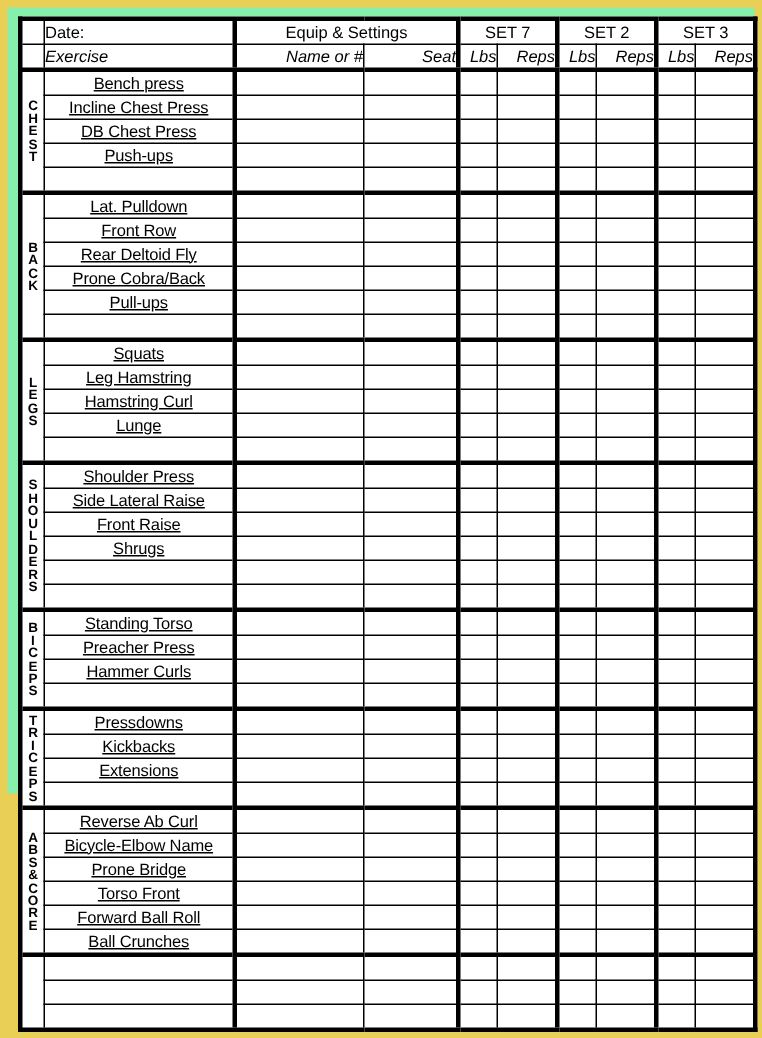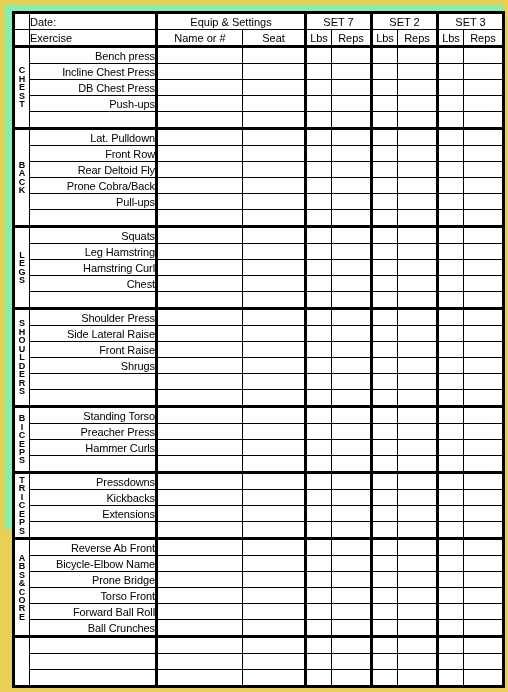--- a/index.html
+++ b/index.html
@@ -53,36 +53,39 @@
     font-size:11.5px;
     text-align:center;
   }
   .hdr-left{
     font-weight:bold;
     font-size:11.5px;
     text-align:left;
     padding-left:3px;
   }
   .sub{
-    text-align:center;
+    text-align:right;
     font-size:11px;
+    font-style:italic;
   }
   .sub-left{
     text-align:left;
     padding-left:3px;
     font-size:11.5px;
     font-weight:bold;
+    font-style:italic;
   }
 
   
   .ex{
-    text-align:right;
+    text-align:center;
     padding-left:3px;
     font-size:11.5px;
     letter-spacing:-0.1px;
+    text-decoration:underline;
   }
   .blank{}
 
   
   .cat{
     width:16px;
     text-align:center;
     vertical-align:middle;
     padding:0;
     background:#fff;
@@ -314,21 +317,21 @@
             <td class="blank tk-l"></td>
             <td class="blank"></td>
             <td class="blank tk-l"></td>
             <td class="blank"></td>
             <td class="blank tk-l"></td>
             <td class="blank"></td>
             <td class="blank tk-l"></td>
             <td class="blank tk-r"></td>
           </tr>
           <tr>
-            <td class="ex">Chest</td>
+            <td class="ex">Lunge</td>
             <td class="blank tk-l"></td>
             <td class="blank"></td>
             <td class="blank tk-l"></td>
             <td class="blank"></td>
             <td class="blank tk-l"></td>
             <td class="blank"></td>
             <td class="blank tk-l"></td>
             <td class="blank tk-r"></td>
           </tr>
           <tr>
@@ -536,21 +539,21 @@
                 <span>A</span>
                 <span>B</span>
                 <span>S</span>
                 <span>&amp;</span>
                 <span>C</span>
                 <span>O</span>
                 <span>R</span>
                 <span>E</span>
               </div>
             </td>
-            <td class="ex tk-t">Reverse Ab Front</td>
+            <td class="ex tk-t">Reverse Ab Curl</td>
             <td class="blank tk-l tk-t"></td>
             <td class="blank tk-t"></td>
             <td class="blank tk-l tk-t"></td>
             <td class="blank tk-t"></td>
             <td class="blank tk-l tk-t"></td>
             <td class="blank tk-t"></td>
             <td class="blank tk-l tk-t"></td>
             <td class="blank tk-t tk-r"></td>
           </tr>
           <tr>

